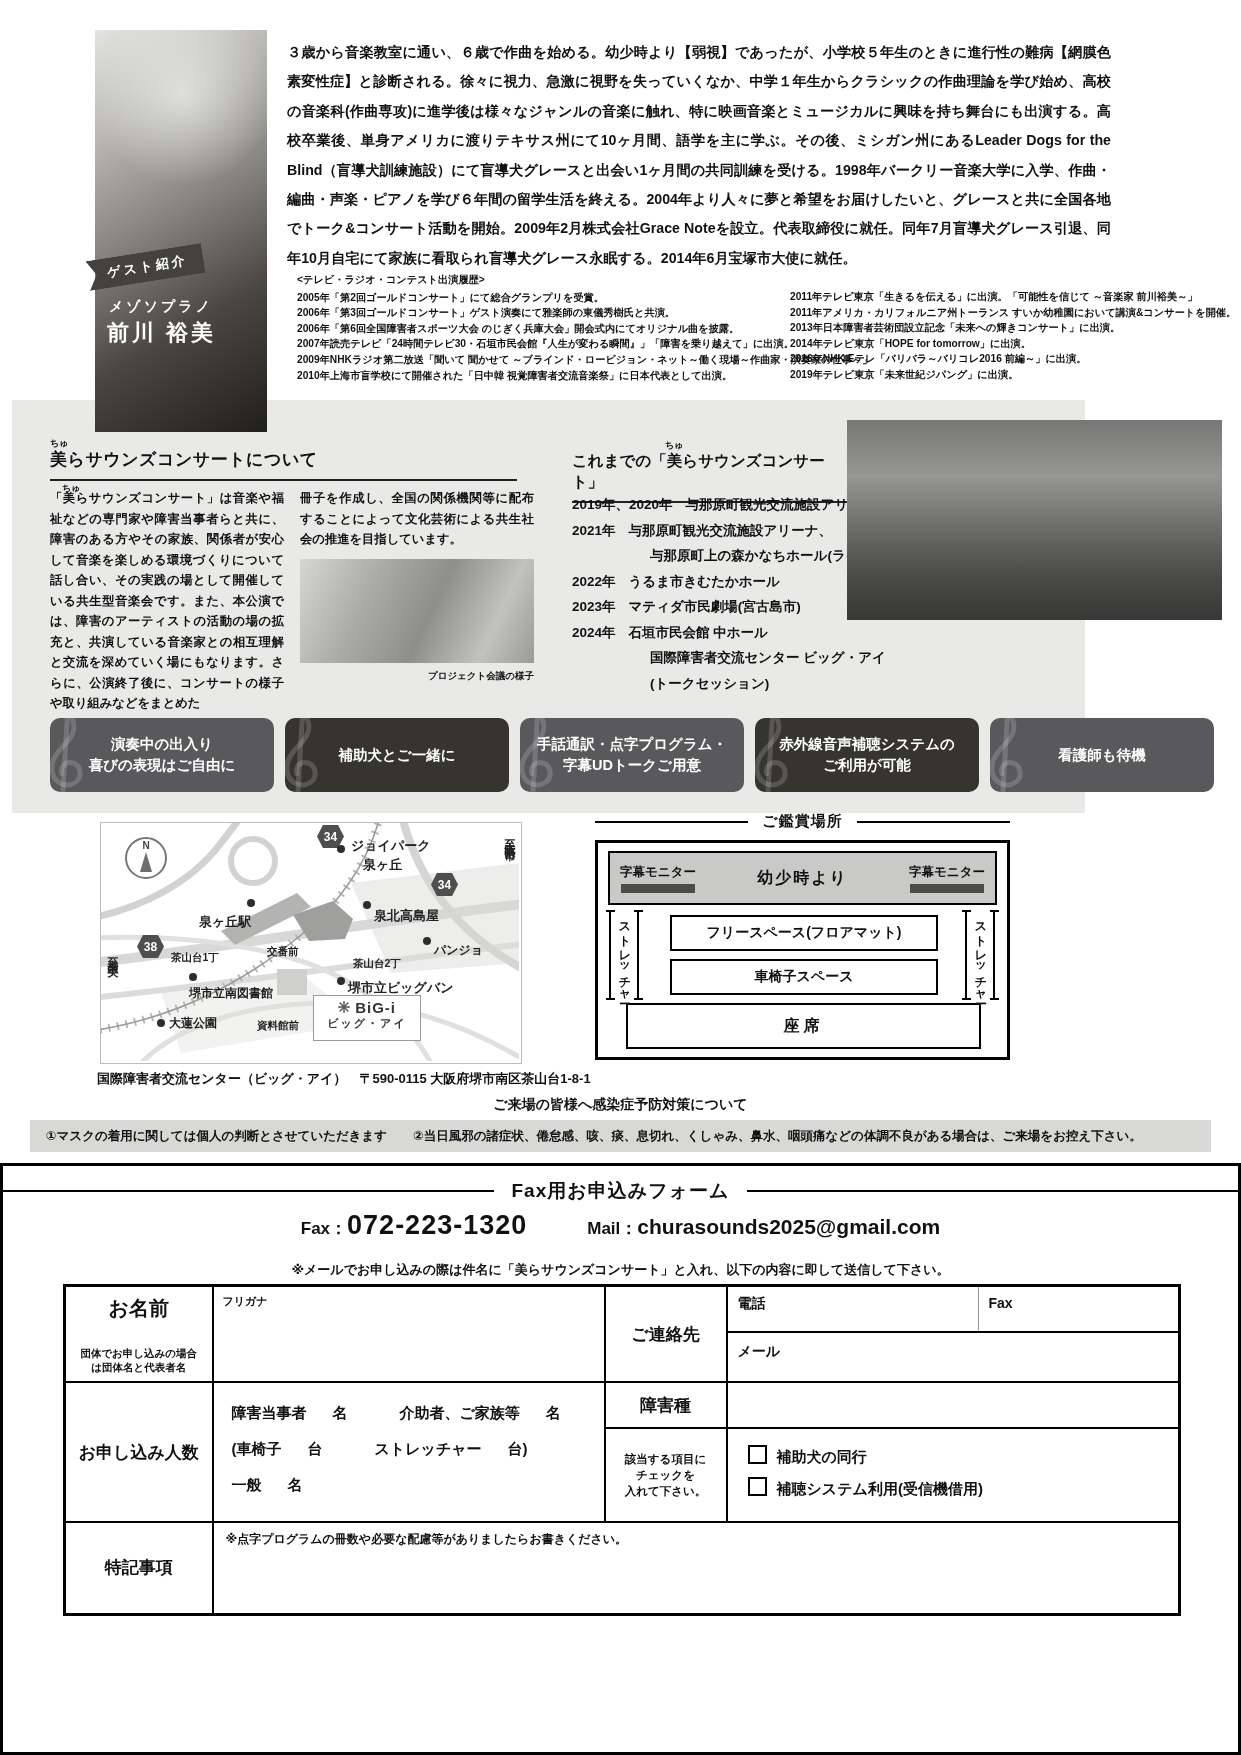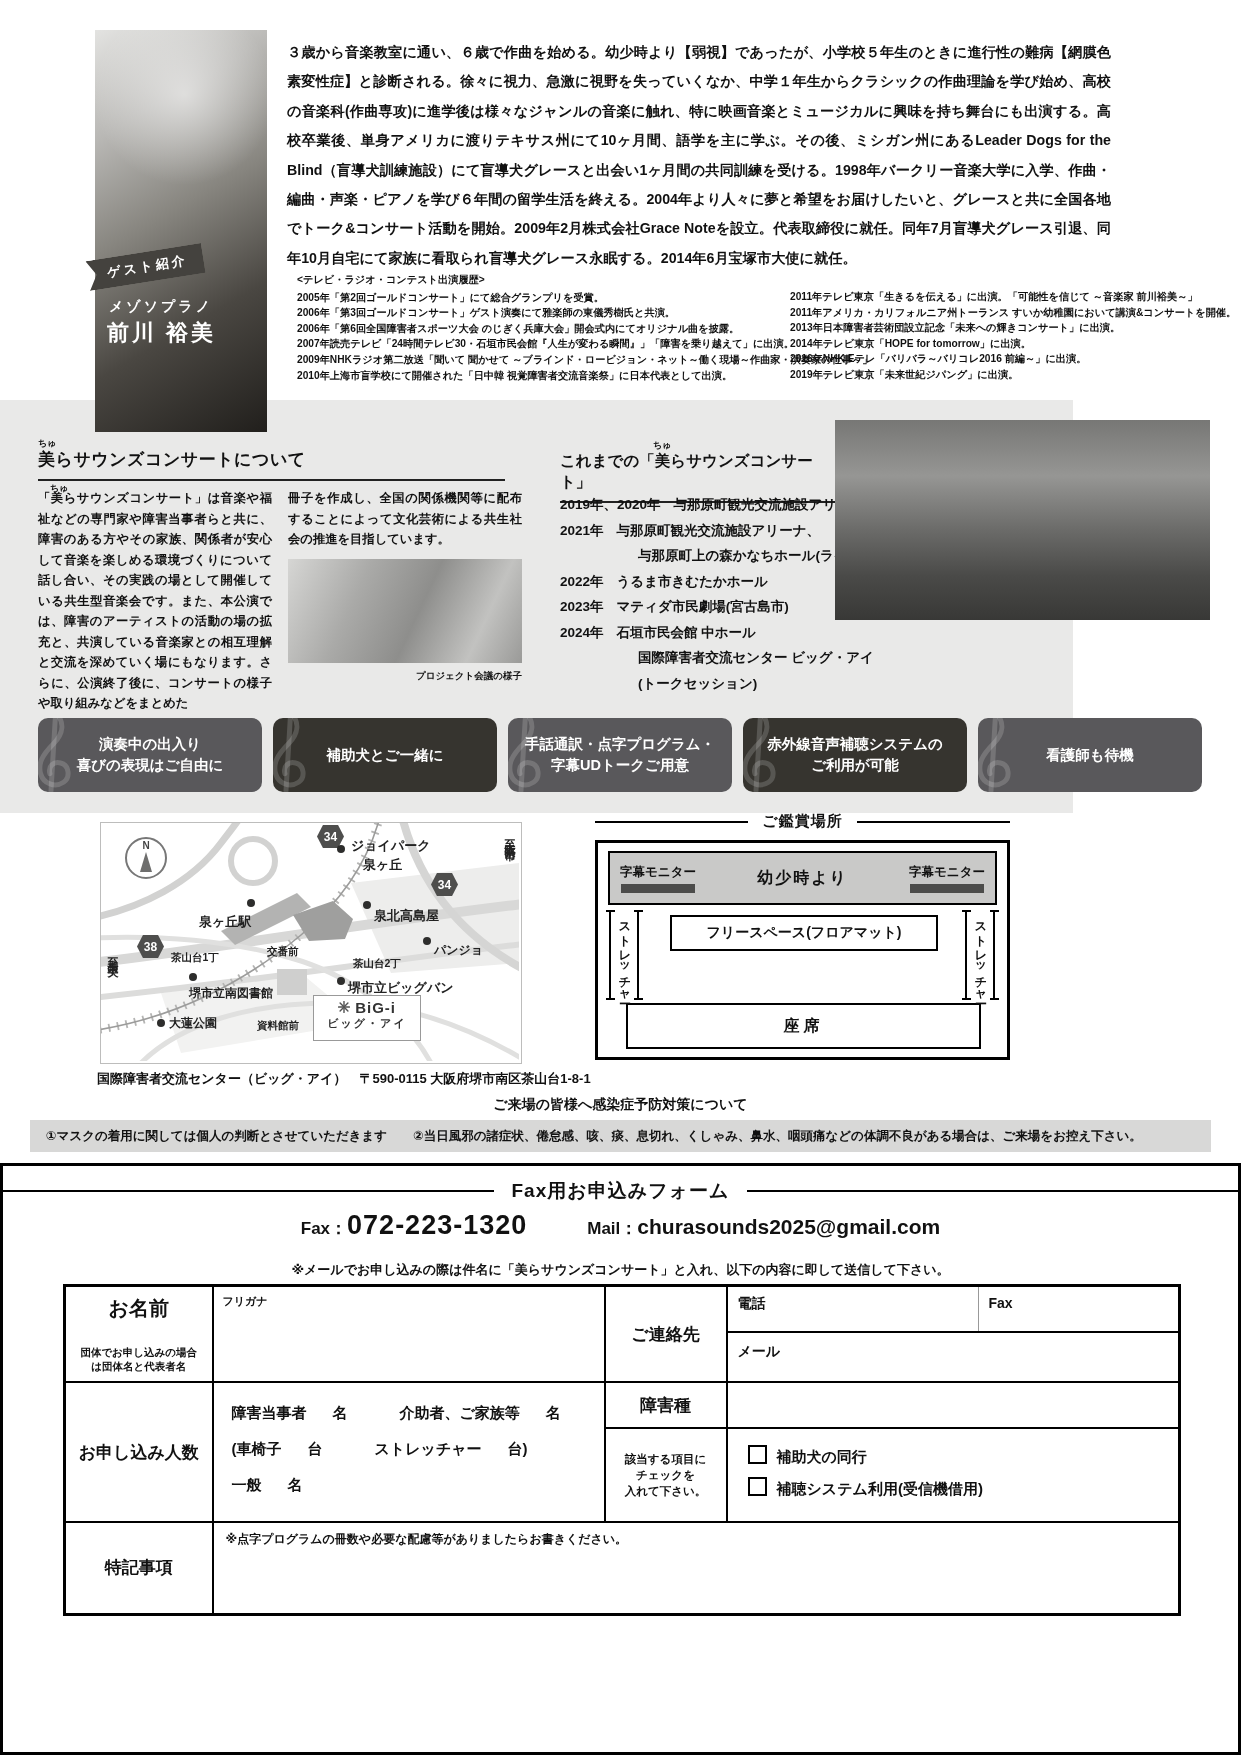--- a/index.html
+++ b/index.html
@@ -13,21 +13,21 @@
   .ribbon{position:absolute;left:-8px;top:222px;background:#44423e;color:#fff;font-size:13px;
     padding:6px 16px 6px 20px;transform:rotate(-9deg);letter-spacing:3px;
     clip-path:polygon(0 0,100% 0,100% 100%,0 100%,9px 50%);}
   .voice{position:absolute;left:14px;top:268px;color:#fff;font-size:14px;letter-spacing:3px;}
   .gname{position:absolute;left:12px;top:288px;color:#fff;font-size:22px;letter-spacing:3px;}
   .bio{position:absolute;left:287px;top:38px;width:824px;font-size:14.2px;line-height:29.4px;text-align:justify;}
   .history{position:absolute;left:297px;top:272px;font-size:10.2px;line-height:15.6px;white-space:nowrap;}
   .history .h-title{margin-bottom:2px;}
   .history-right{position:absolute;left:790px;top:289px;font-size:10.2px;line-height:15.6px;white-space:nowrap;}
   
-  .gray-sec{position:absolute;left:0;top:400px;width:1073px;height:413px;background:var(--section-bg,#e9e9e8);}
+  .gray-sec{position:absolute;left:12px;top:400px;width:1073px;height:413px;background:var(--section-bg,#e9e9e8);}
   .about-head{position:absolute;left:38px;top:38px;width:467px;border-bottom:2px solid #222;padding-bottom:8px;}
   .furi{font-size:9px;line-height:10px;}
   .a-title{font-size:17px;letter-spacing:.5px;}
   .about-cols{position:absolute;left:38px;top:88px;display:flex;gap:16px;}
   .acol{width:234px;position:relative;font-size:12.3px;line-height:20.5px;text-align:justify;}
   .furi-body{position:absolute;left:12px;top:-10px;font-size:9px;}
   .meeting-photo{width:234px;height:104px;margin-top:9px;
     background:linear-gradient(115deg,#d6d6d4 0%,#aaaaa8 30%,#8e8e8c 55%,#c2c2c0 80%,#9a9a98 100%);}
   .photo-cap{font-size:9.5px;text-align:right;margin-top:3px;}
   .past-head{position:absolute;left:560px;top:38px;width:280px;border-bottom:2px solid #222;padding:13px 0 8px 0;}
@@ -103,21 +103,21 @@
   .f-lab{font-size:17px;}
   .f-num{font-size:27px;letter-spacing:1px;}
   .f-gap{display:inline-block;width:60px;}
   .f-mail{font-size:21px;}
   .f-note{position:absolute;left:0;top:95px;width:100%;text-align:center;font-size:13px;}
   table.f-table{position:absolute;left:60px;top:118px;width:1118px;border-collapse:collapse;table-layout:fixed;}
   table.f-table td{border:2px solid #000;vertical-align:top;box-sizing:border-box;padding:0;}
   table.f-table{border:3px solid #000;}
   td.lab-cell{text-align:center;vertical-align:middle !important;font-size:17px;}
   .big{font-size:20px;}
-  .sub{font-size:10.5px;line-height:14px;margin-top:24px;font-family:Liberation Serif, serif;}
+  .sub{font-size:10.5px;line-height:14px;margin-top:24px;}
   .small-lab{font-size:11px;padding:7px 9px;}
   .contact-cell .c-top{display:flex;height:44px;border-bottom:2px solid #000;}
   .c-phone{width:250px;padding:8px 10px;font-size:14px;box-sizing:border-box;}
   .c-div{width:1px;background:#999;}
   .c-fax{flex:1;padding:8px 10px;font-size:14px;}
   .c-bottom{padding:10px 10px;font-size:14px;height:48px;box-sizing:border-box;}
   .count-cell{padding:12px 18px !important;font-size:15px;}
   .cl{line-height:36px;white-space:nowrap;}
   .gap-s{margin-left:26px;}
   .gap-m{margin-left:52px;}
@@ -322,20 +322,21 @@
         <div class="m-label">字幕モニター</div>
           <div class="m-bar"></div>
       </div>
       <div class="orch-label">幼少時より</div>
       <div class="monitor">
         <div class="m-label">字幕モニター</div>
           <div class="m-bar"></div>
       </div>
     </div>
     <div class="sbox free">フリースペース(フロアマット)</div>
+    <div class="sbox wheel">車椅子スペース</div>
     <div class="sbox seats">座席</div>
     <div class="stretcher sleft">
       <div class="bracket"></div>
       <div class="s-text">ストレッチャー</div>
       <div class="bracket"></div>
     </div>
     <div class="stretcher sright">
       <div class="bracket"></div>
       <div class="s-text">ストレッチャー</div>
       <div class="bracket"></div>

